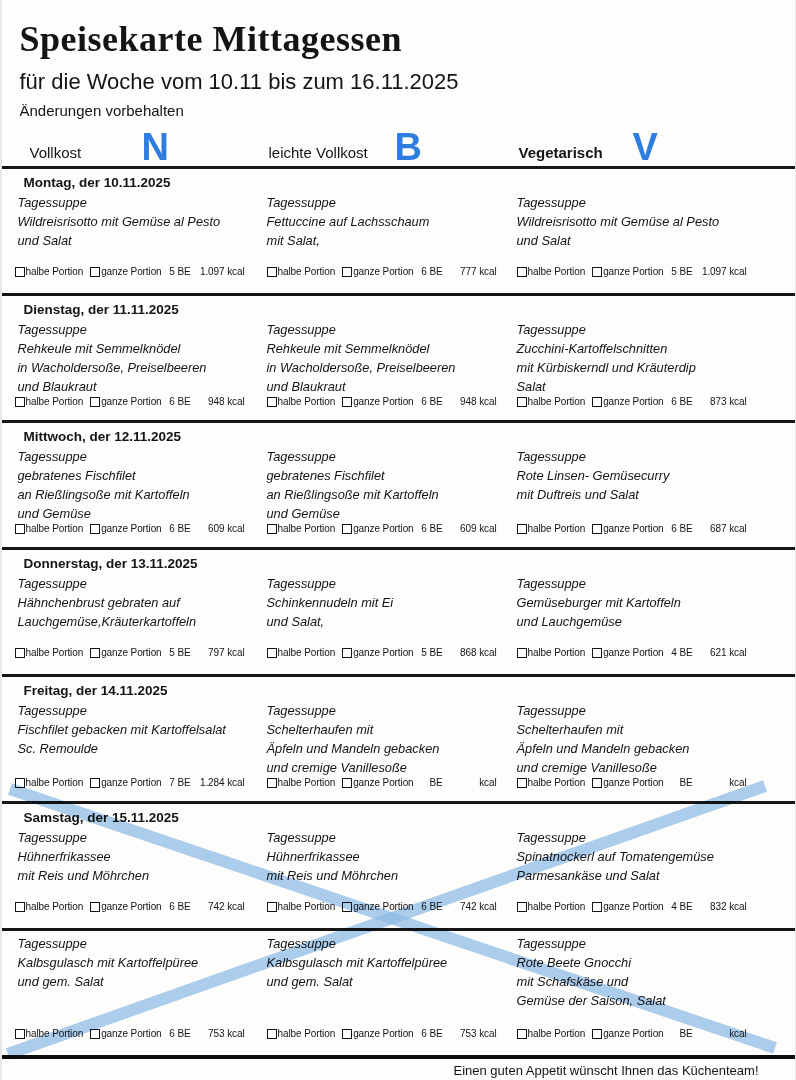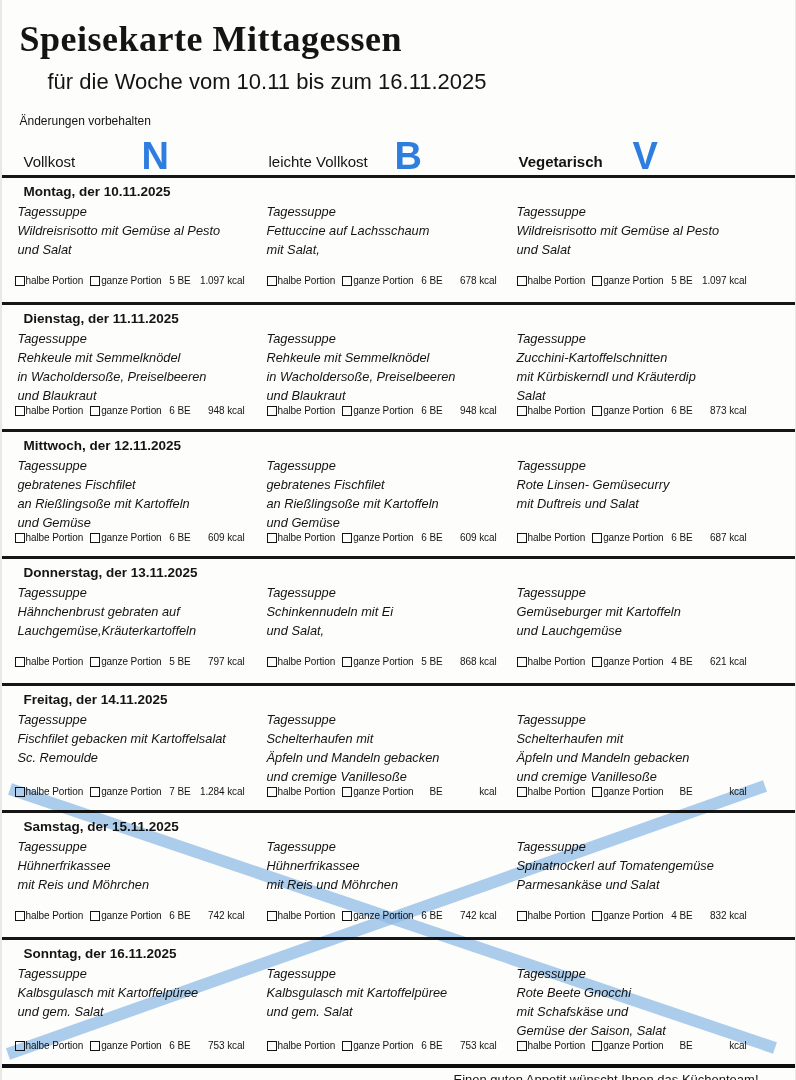--- a/index.html
+++ b/index.html
@@ -16,37 +16,35 @@
   .doc-title{
     font-family:"Liberation Serif", serif;
     font-weight:bold;
     font-size:36px;
     letter-spacing:0.5px;
     padding:18px 0 0 18px;
   }
   .doc-subtitle{
     font-size:22px;
     padding:9px 0 0 18px;
-    margin-left:28px;
   }
   .doc-note{
-    font-size:12px;
+    font-size:15px;
     padding:7px 0 0 18px;
-    margin-top:12px;
   }
   .col-header{
     position:relative;
     height:47px;
   }
   .col-label{
     position:absolute;
     bottom:5px;
     font-size:15px;
   }
-  .col-label.c1{left:22px;}
+  .col-label.c1{left:28px;}
   .col-label.c2{left:267px;}
   .col-label.c3{left:517px;font-weight:bold;}
   .col-code{
     position:absolute;
     bottom:0px;
     font-size:38px;
     font-weight:800;
     color:#2e7ee0;
     line-height:1;
   }
@@ -155,21 +153,21 @@
           <span class="plabel full">ganze Portion</span>
         <span class="be">5 BE</span>
         <span class="kcal">1.097 kcal</span>
       </div>
       <div class="portion-cell">
         <span class="cb"></span>
           <span class="plabel">halbe Portion</span>
         <span class="cb"></span>
           <span class="plabel full">ganze Portion</span>
         <span class="be">6 BE</span>
-        <span class="kcal">678 kcal</span>
+        <span class="kcal">777 kcal</span>
       </div>
       <div class="portion-cell last">
         <span class="cb"></span>
           <span class="plabel">halbe Portion</span>
         <span class="cb"></span>
           <span class="plabel full">ganze Portion</span>
         <span class="be">5 BE</span>
         <span class="kcal">1.097 kcal</span>
       </div>
     </div>
@@ -381,21 +379,20 @@
           <span class="plabel">halbe Portion</span>
         <span class="cb"></span>
           <span class="plabel full">ganze Portion</span>
         <span class="be">4 BE</span>
         <span class="kcal">832 kcal</span>
       </div>
     </div>
   </section>
 
   <section class="day">
-    <div class="day-title">Sonntag, der 16.11.2025</div>
     <div class="meals">
       <div class="meal">Tagessuppe
 Kalbsgulasch mit Kartoffelpüree
 und gem. Salat</div>
       <div class="meal">Tagessuppe
 Kalbsgulasch mit Kartoffelpüree
 und gem. Salat</div>
       <div class="meal">Tagessuppe
 Rote Beete Gnocchi
 mit Schafskäse und

